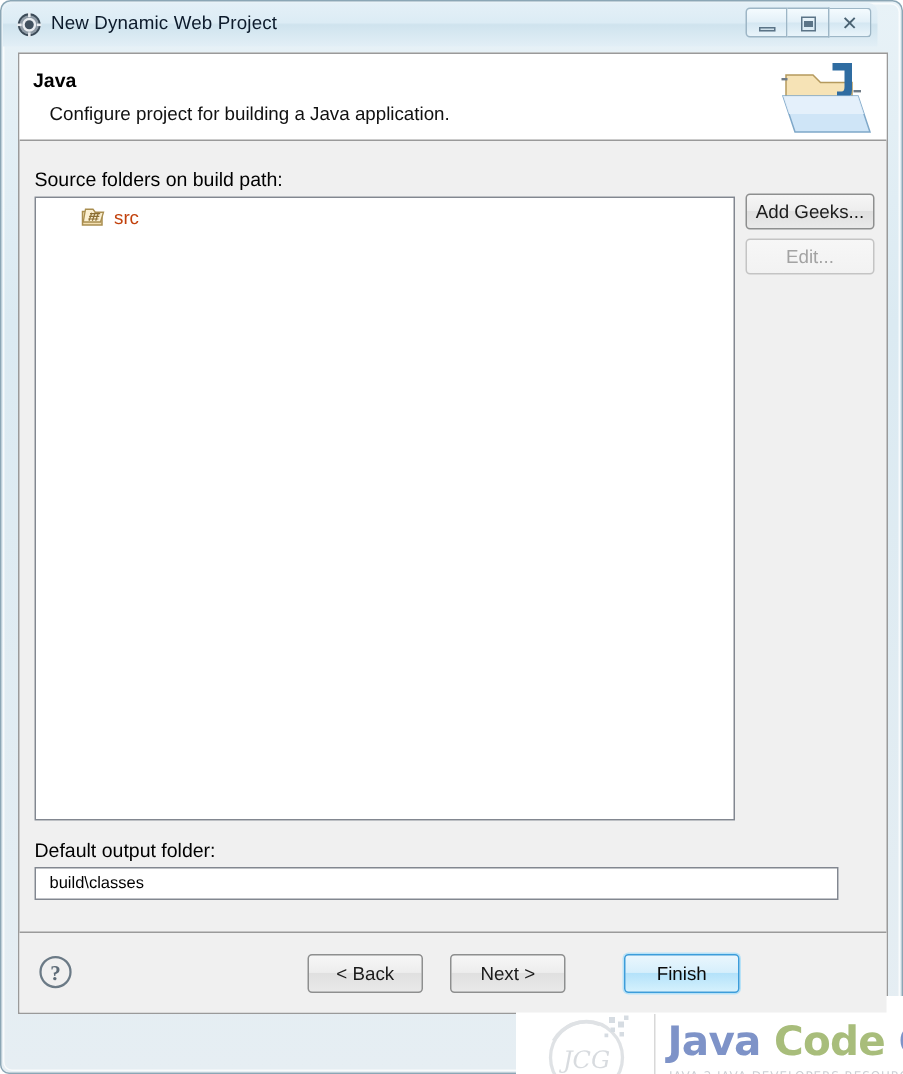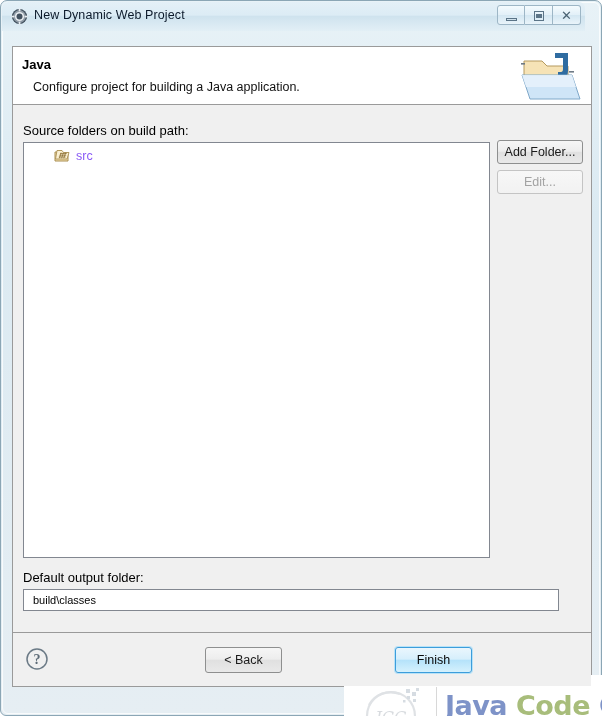--- a/index.html
+++ b/index.html
@@ -102,21 +102,21 @@
     position: absolute;
     left: 0; top: 0; right: 0; bottom: 0;
     display: flex; align-items: center; justify-content: center;
     font-size: 13px; color: #4a6272;
     font-family: "Liberation Sans", sans-serif;
   }
 
   
   .dlg {
     position: absolute;
-    left: 11px; top: 45px;
+    left: 11px; top: 34px;
     width: 580px; height: 641px;
     box-sizing: border-box;
     background: #f0f0f0;
     border: 1px solid #9a9a9a;
   }
 
   
   .banner {
     position: absolute;
     left: 0; top: 0;
@@ -166,21 +166,21 @@
     overflow: hidden;
   }
   .list-row {
     position: absolute;
     left: 0; top: 4px;
     height: 18px;
     display: flex;
     align-items: center;
     padding-left: 30px;
     font-size: 12.5px;
-    color: #8b5cf6;
+    color: #c2410c;
   }
   .pkg-icon {
     width: 16px; height: 16px;
     margin-right: 6px;
     flex: 0 0 auto;
   }
 
   
   .side-btns {
     position: absolute;
@@ -302,20 +302,21 @@
   .bar-btn.b-back   { left: 192px; }
   .bar-btn.b-next   { left: 287px; }
   .bar-btn.b-finish { left: 382px; }
   .bar-btn.b-cancel { left: 478px; }
 
   .btn-default {
     background: linear-gradient(to bottom, #eaf6fd 0%, #d6effc 47%, #b4e2fa 50%, #d5f1fd 100%);
     border: 1px solid #3c9ddb;
     box-shadow: 0 0 0 1px #b8e2f7;
     color: #0a0a0a;
+    margin-left: 21px;
   }
 </style>
 </head>
 <body>
 
 <div class="window">
   <div class="win-glow"></div>
 
   <div class="titlebar">
     <span class="title-icon">
@@ -381,21 +382,21 @@
                 <line x1="9.4" y1="4.8" x2="7.6" y2="10.2"></line>
                 <line x1="11.6" y1="4.8" x2="9.8" y2="10.2"></line>
               </g>
             </svg>
           </span>
           <span>src</span>
         </div>
       </div>
 
       <div class="side-btns">
-        <button class="btn side-btn">Add Folder...</button>
+        <button class="btn side-btn">Add Geeks...</button>
         <button class="btn side-btn disabled" disabled="">Edit...</button>
       </div>
 
       <div class="label-out">Default output folder:</div>
       <input class="out-input" type="text" value="build\classes" style="">
 
       <div class="watermark">
         <span class="wm-logo">
           <svg width="66" height="62" viewBox="0 0 66 62">
             <circle cx="31" cy="33" r="24" fill="none" stroke="#c6cbd1" stroke-width="2.2"></circle>
@@ -423,17 +424,18 @@
     </div>
 
     <div class="btnbar">
       <span class="help-icon">
         <svg width="24" height="24" viewBox="0 0 24 24">
           <circle cx="12" cy="12" r="10" fill="#f0f0f0" stroke="#6b7a86" stroke-width="1.5"></circle>
           <text x="12" y="17" font-family="Liberation Serif, serif" font-size="14" fill="#5d6b77" text-anchor="middle" font-weight="bold">?</text>
         </svg>
       </span>
       <button class="btn bar-btn b-back">&lt; Back</button>
+      <button class="btn bar-btn b-next">Next &gt;</button>
       <button class="btn bar-btn b-finish btn-default">Finish</button>
     </div>
 
   </div>
 </div>
 
 </body></html>

